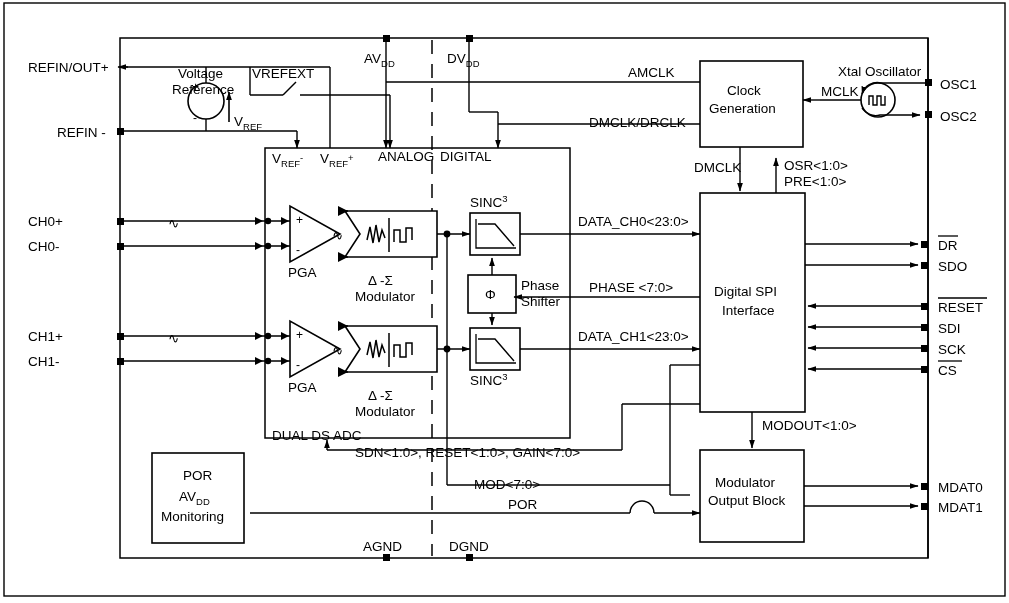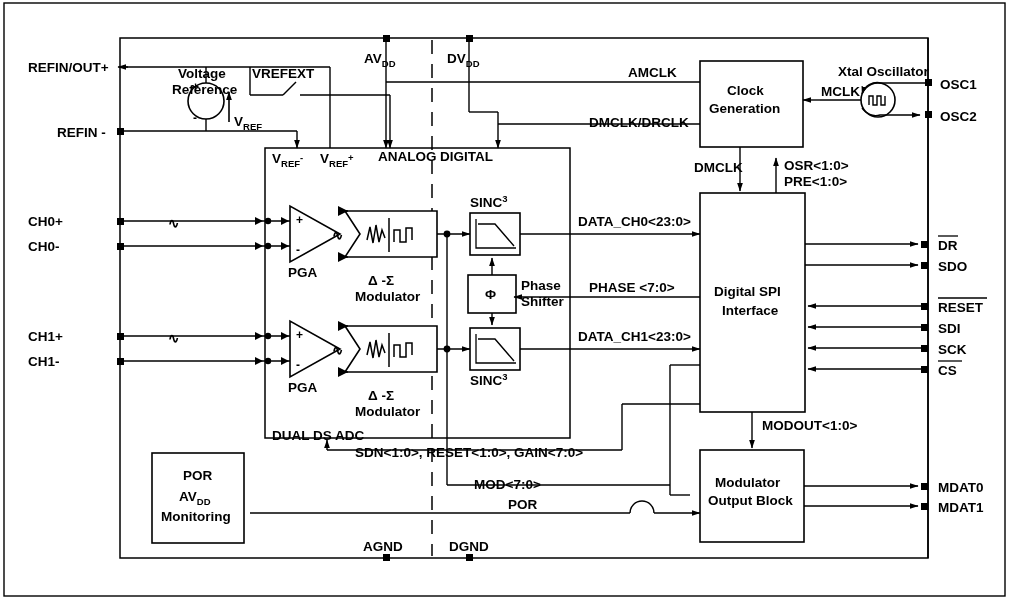--- a/index.html
+++ b/index.html
@@ -1,17 +1,17 @@
 <!DOCTYPE html>
 <html><head>
 <meta charset="utf-8">
 <style>
   html,body{margin:0;padding:0;background:#ffffff;}
   body{font-family:"Liberation Sans",sans-serif;}
-  #root{position:relative;width:1009px;height:603px;background:#fff;overflow:hidden;font-weight:bold;}
+  #root{position:relative;width:1009px;height:603px;background:#fff;overflow:hidden;}
   svg{display:block;}
   .lbl{font-family:"Liberation Sans",sans-serif;font-size:13.5px;fill:#000;}
   .lbl-sm{font-family:"Liberation Sans",sans-serif;font-size:12px;fill:#000;}
   .sub{font-size:9.5px;}
   .sup{font-size:9.5px;}
 </style>
 </head>
 <body>
 
 <div id="root">

